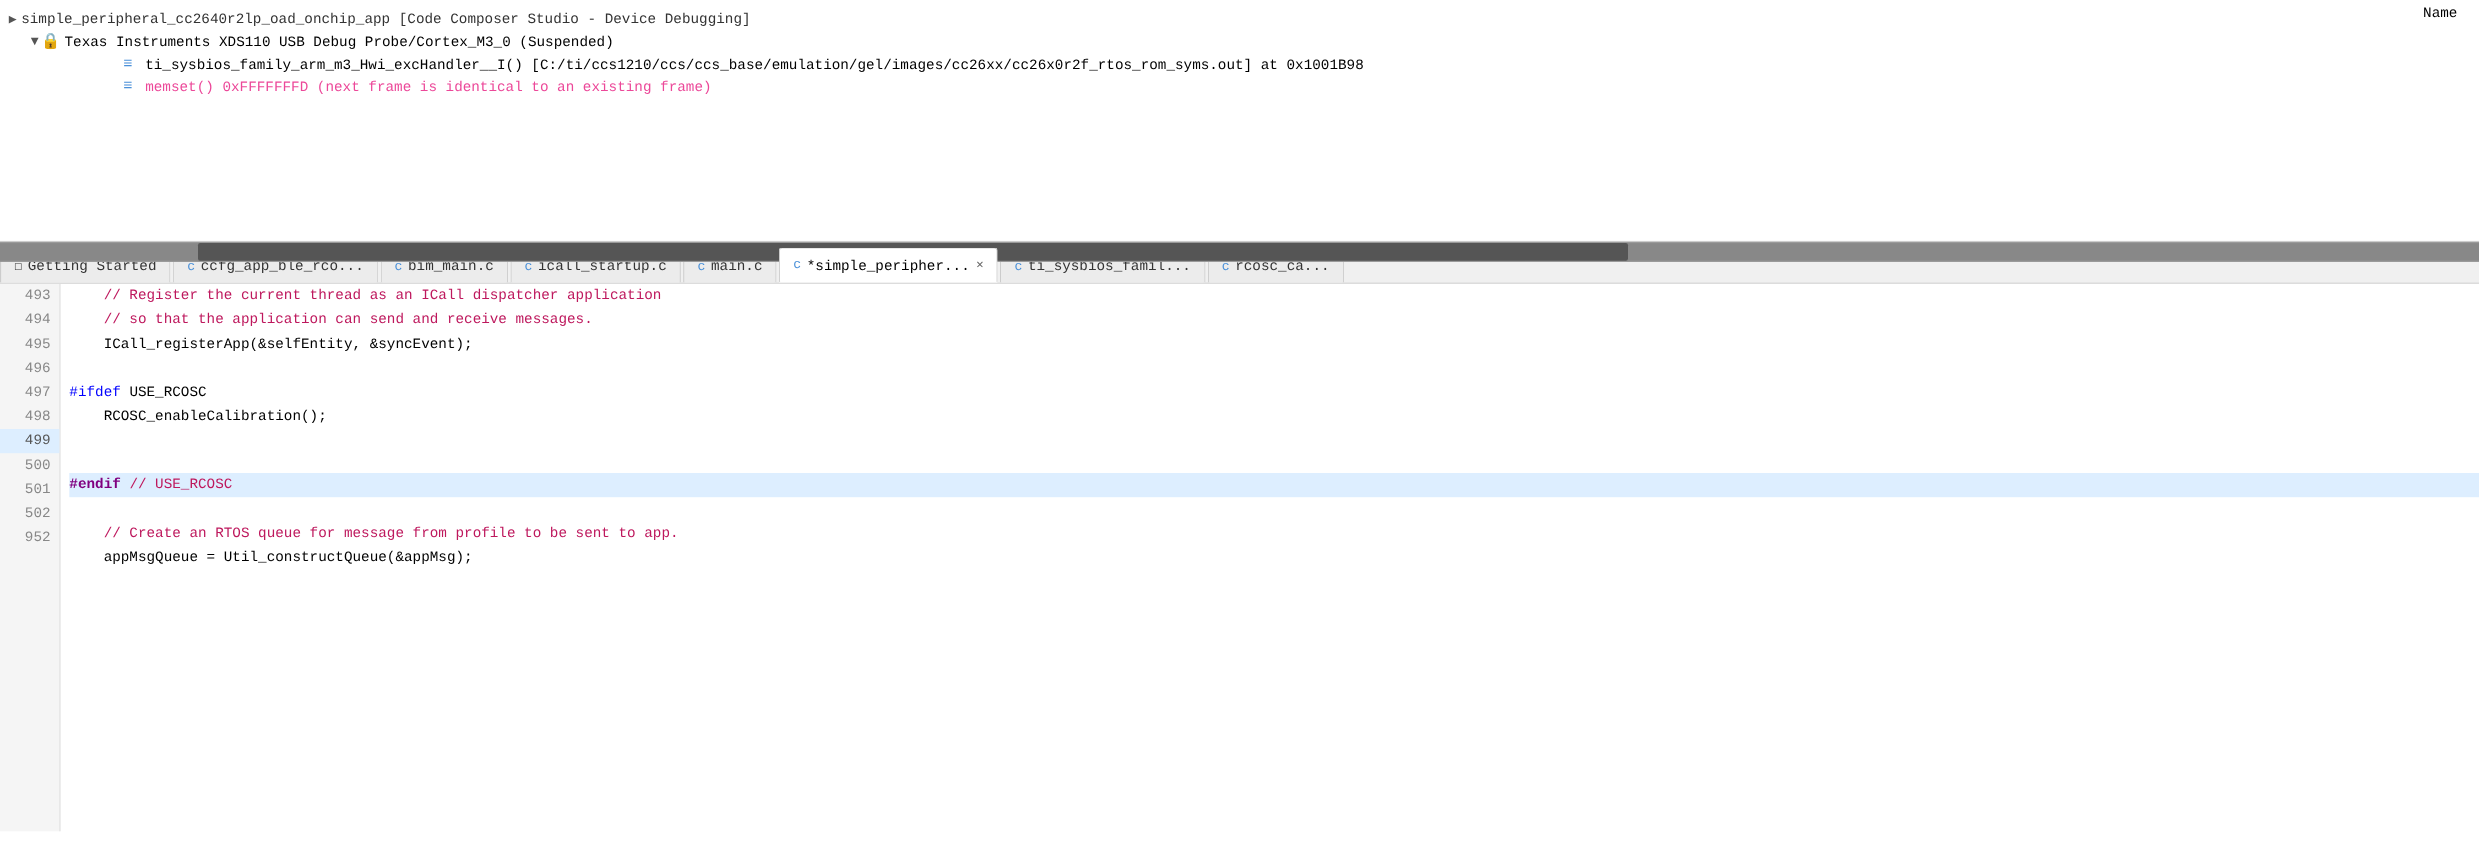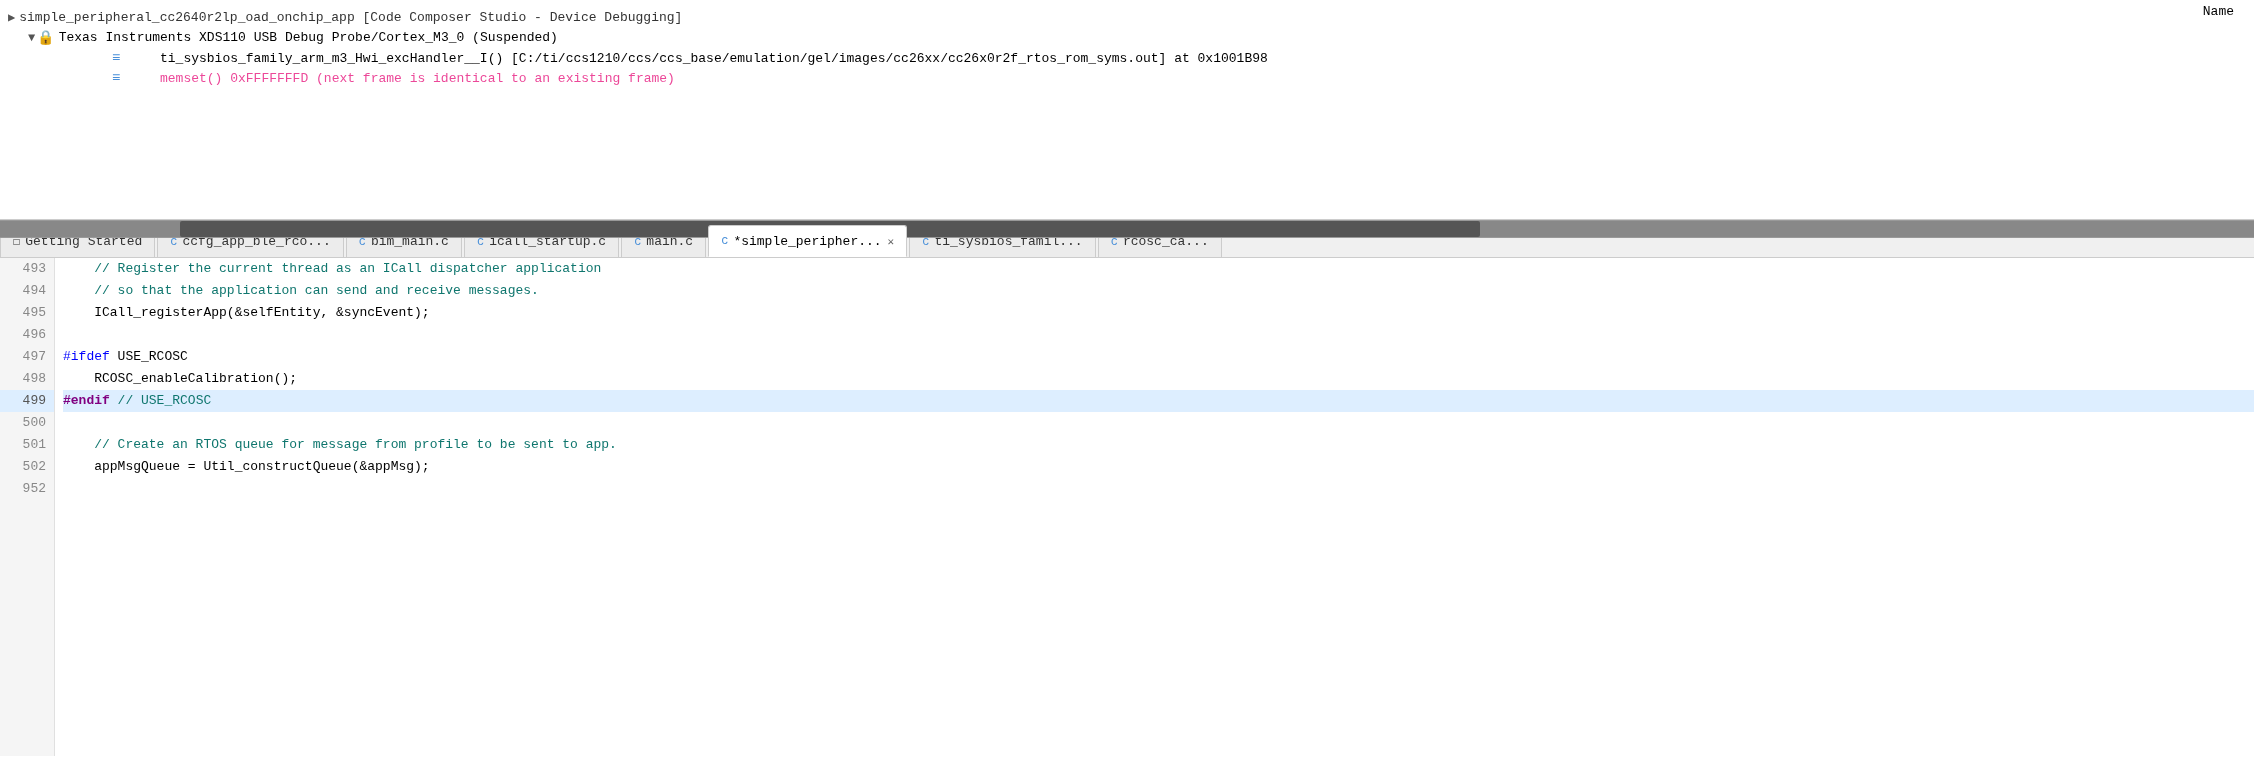--- a/index.html
+++ b/index.html
@@ -28,21 +28,21 @@
     .tree-row {
       display: flex;
       align-items: center;
       padding: 2px 0;
       white-space: nowrap;
       font-size: 13px;
       color: #000000;
     }
 
     .tree-indent-1 { margin-left: 20px; }
-    .tree-indent-2 { margin-left: 40px; gap: 28px; }
+    .tree-indent-2 { margin-left: 40px; }
 
     .expand-icon {
       color: #555;
       margin-right: 4px;
       font-size: 12px;
     }
 
     .frame-lines {
       display: inline-block;
       width: 16px;
@@ -171,30 +171,31 @@
     .code-line {
       display: block;
       line-height: 22px;
       height: 22px;
       white-space: pre;
       font-size: 13px;
     }
 
     .code-line.highlighted {
       background: #ddeeff;
+      margin-top: 40px;
     }
 
     .code-line.empty-line {
       background: transparent;
     }
 
     
     .kw-blue { color: #0000ff; font-weight: normal; }
     .kw-purple { color: #800080; font-weight: bold; }
-    .comment { color: #0f766e; }
+    .comment { color: #be185d; }
     .code-normal { color: #000000; }
 
     .debug-panel-top {
       position: relative;
       height: 220px;
     }
   </style>
 </head>
 <body>
 

